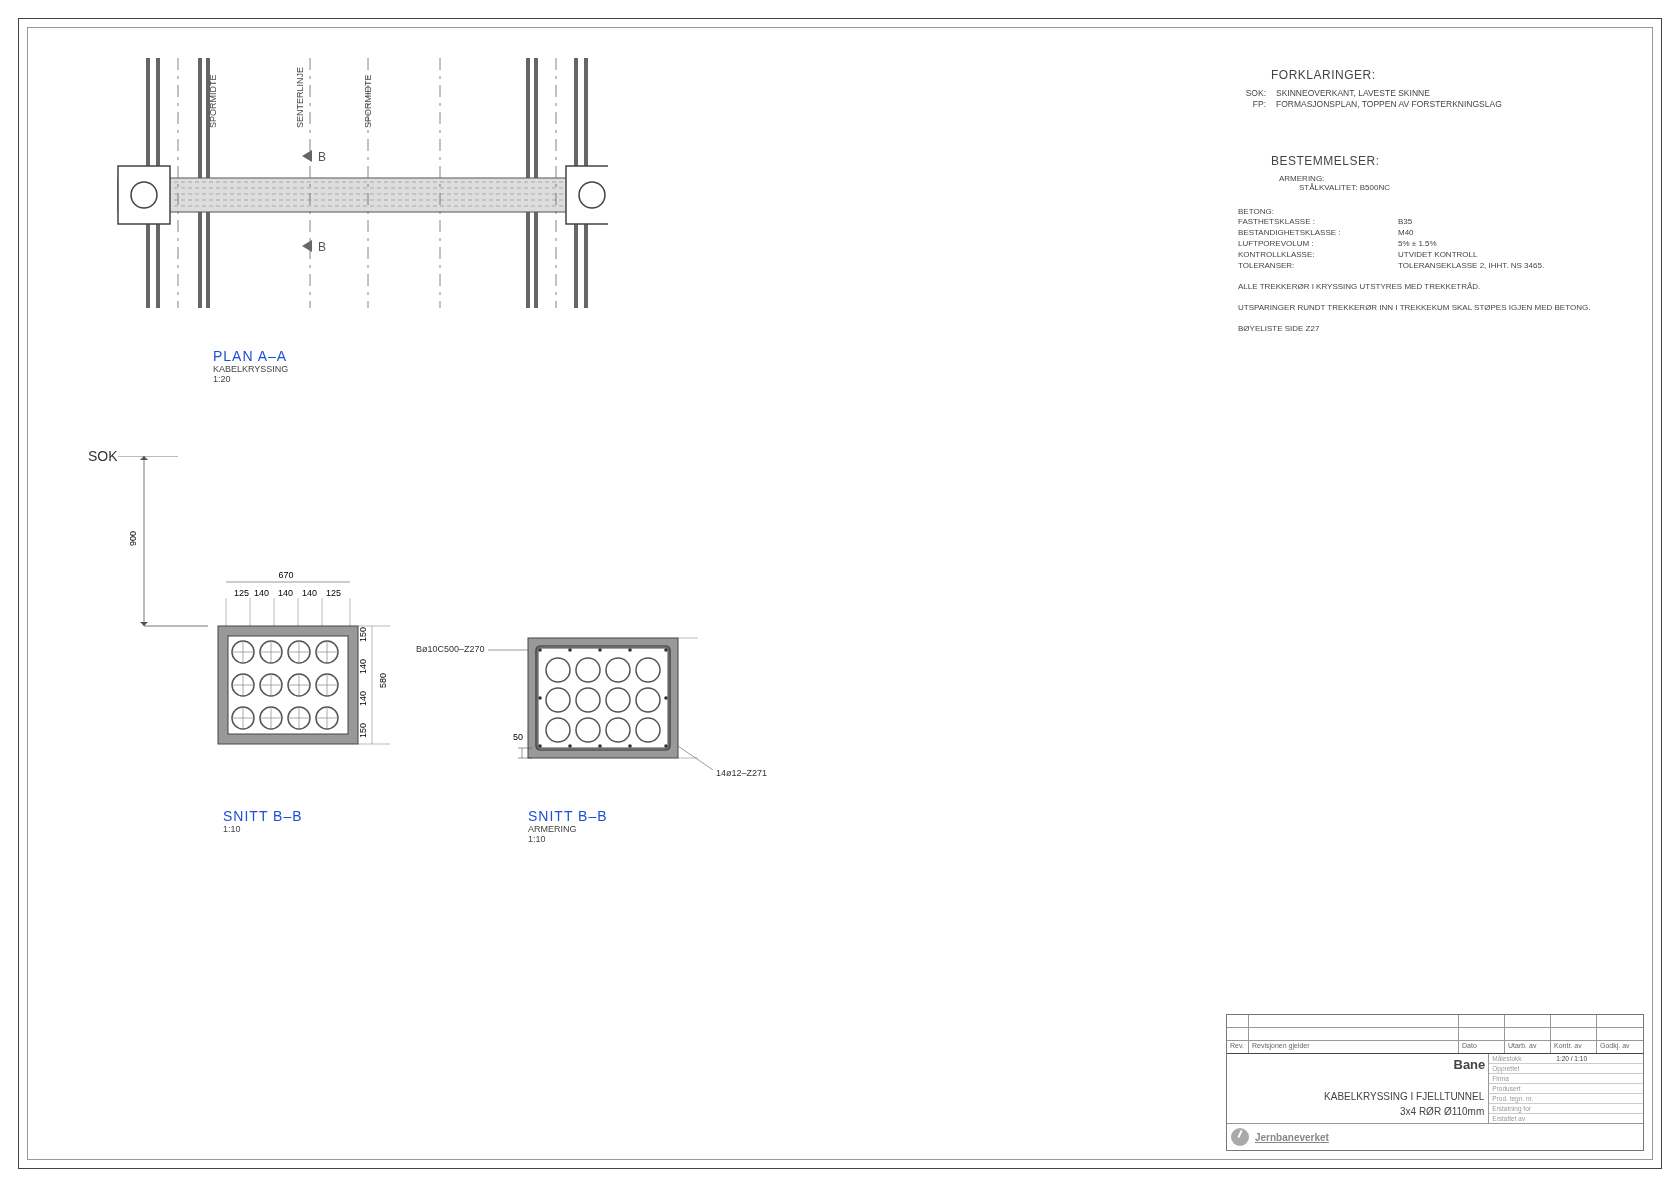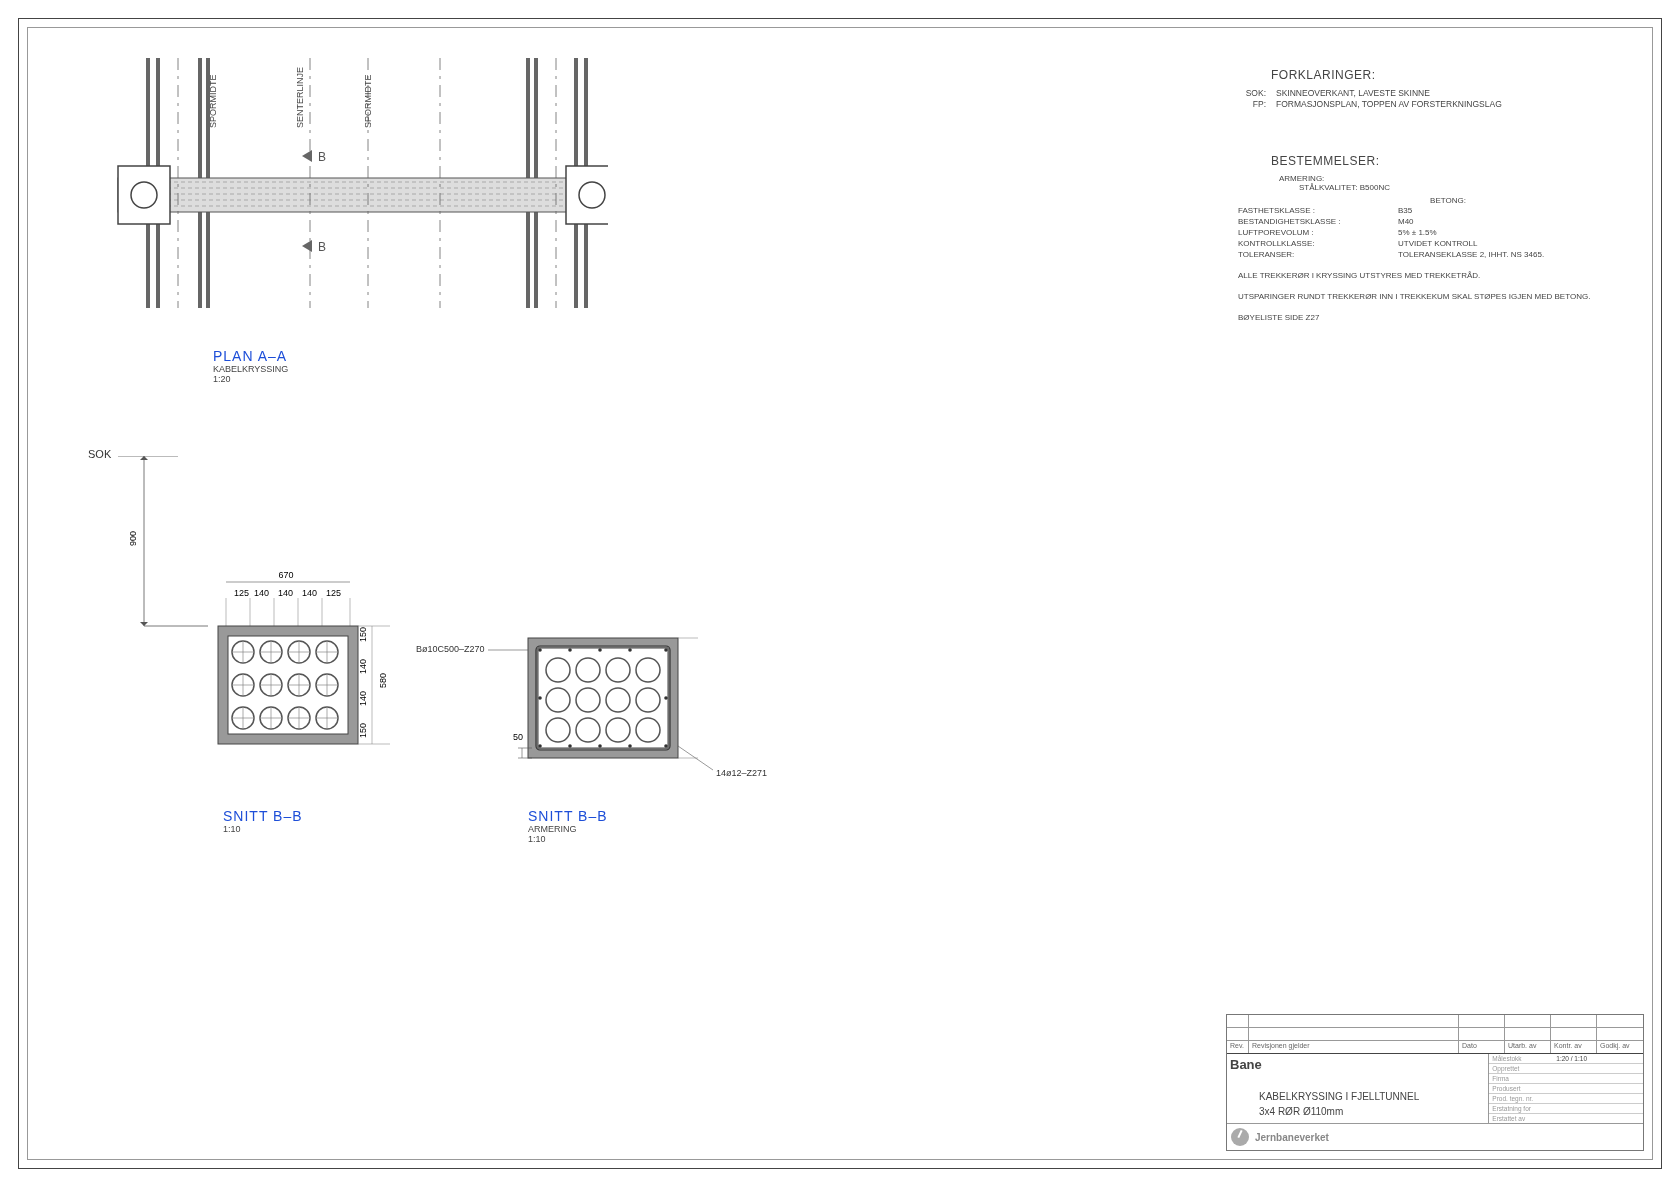--- a/index.html
+++ b/index.html
@@ -41,21 +41,21 @@
     position: absolute;
     font-size: 9px;
     color: #444;
     white-space: nowrap;
   }
 
   
   .sok-label {
     position: absolute;
     top: 420px; left: 60px;
-    font-size: 11px;
+    font-size: 14px;
   }
 
   
   .section-bb {
     position: absolute;
     top: 540px; left: 130px;
   }
   .section-bb2 {
     position: absolute;
     top: 602px; left: 460px;
@@ -100,34 +100,34 @@
     color: #444;
     background: #fff;
   }
   .titleblock .row { border-top: 1px solid #999; display: flex; }
   .titleblock .cell { border-right: 1px solid #999; padding: 1px 3px; min-height: 12px; }
   .titleblock .cell:last-child { border-right: none; }
   .titleblock .rev-hdr .cell { font-size: 7px; color: #666; }
   .titleblock .main-title .bane { font-size: 13px; font-weight: bold; padding: 3px; }
   .titleblock .main-title .desc { font-size: 10px; padding: 2px 4px; margin-left: 28px; }
   .titleblock .grid { display: flex; }
-  .titleblock .leftcol { flex: 1.7; }
+  .titleblock .leftcol { flex: 1.7; text-align: right; }
   .titleblock .rightcol { flex: 1; border-left: 1px solid #999; }
   .titleblock .rightcol .mini { border-bottom: 1px solid #ccc; font-size: 6.5px; padding: 1px 3px; display:flex; gap:4px; }
   .titleblock .rightcol .mini .ml { width: 60px; color: #999; }
   .titleblock .logo-row { display: flex; align-items: center; gap: 6px; padding: 4px; border-top:1px solid #999;}
   .titleblock .logo-row .disc {
     width: 18px; height: 18px; border-radius: 50%;
     background: #aaa; position: relative;
   }
   .titleblock .logo-row .disc::after {
     content:""; position:absolute; top:2px; left:8px;
     border-left:2px solid #fff; height:8px; transform: rotate(25deg);
   }
-  .titleblock .logo-row .org { font-size: 10px; color: #888; font-weight: bold; }
+  .titleblock .logo-row .org { font-size: 10px; color: #888; font-weight: bold; text-decoration: underline; }
 </style>
 </head>
 <body>
 
 <div class="sheet-border">
 <div class="sheet-inner">
 
 <div class="plan">
   <svg viewBox="0 0 520 250">
 
@@ -350,21 +350,21 @@
           <div class="k">FP:</div>
           <div class="v">FORMASJONSPLAN, TOPPEN AV FORSTERKNINGSLAG</div>
         </div>
 
   <div class="block">
     <h2>BESTEMMELSER:</h2>
     <div style="font-size:8px; margin-top:6px;margin-left:41px;">
       <div>ARMERING:</div>
       <div style="padding-left:20px;">STÅLKVALITET: B500NC</div>
     </div>
-    <div style="font-size:8px; margin-top:4px;text-align:center;">BETONG:</div>
+    <div style="font-size:8px; margin-top:15px;">BETONG:</div>
     <div class="spec-row">
             <div class="k2">FASTHETSKLASSE :</div>
             <div>B35</div>
           </div>
     <div class="spec-row">
             <div class="k2">BESTANDIGHETSKLASSE :</div>
             <div>M40</div>
           </div>
     <div class="spec-row">
             <div class="k2">LUFTPOREVOLUM :</div>

